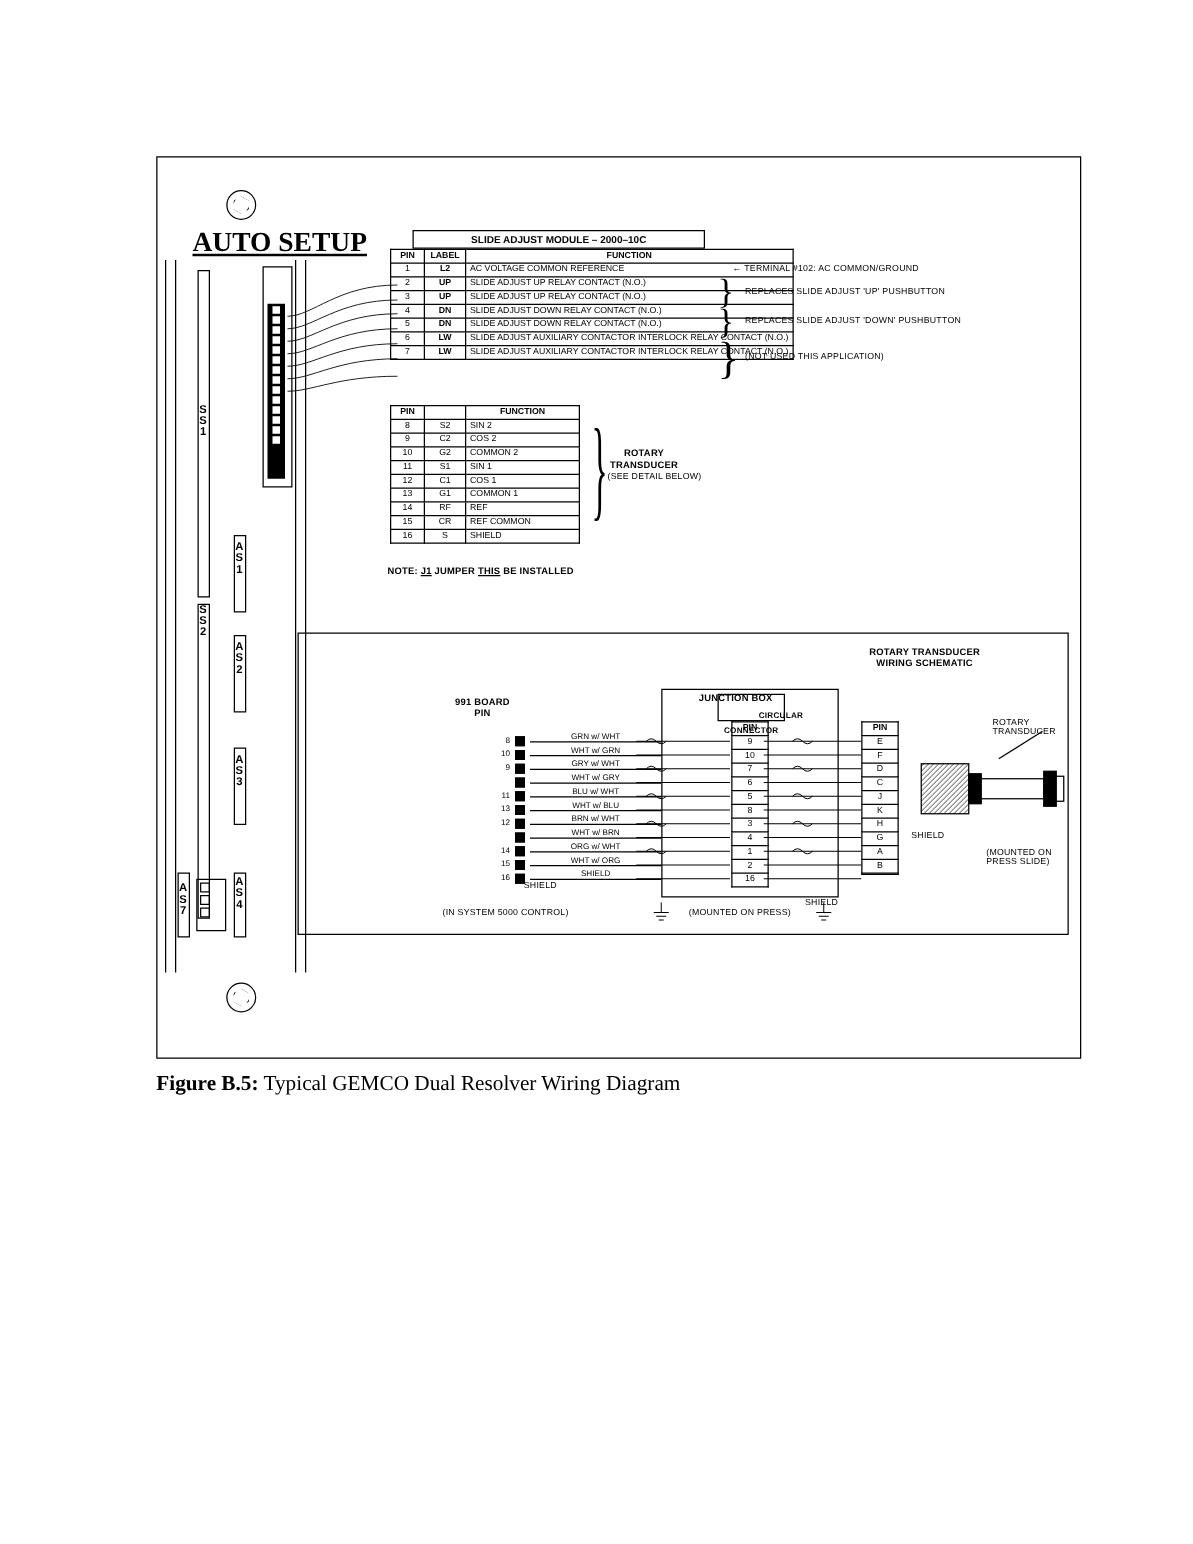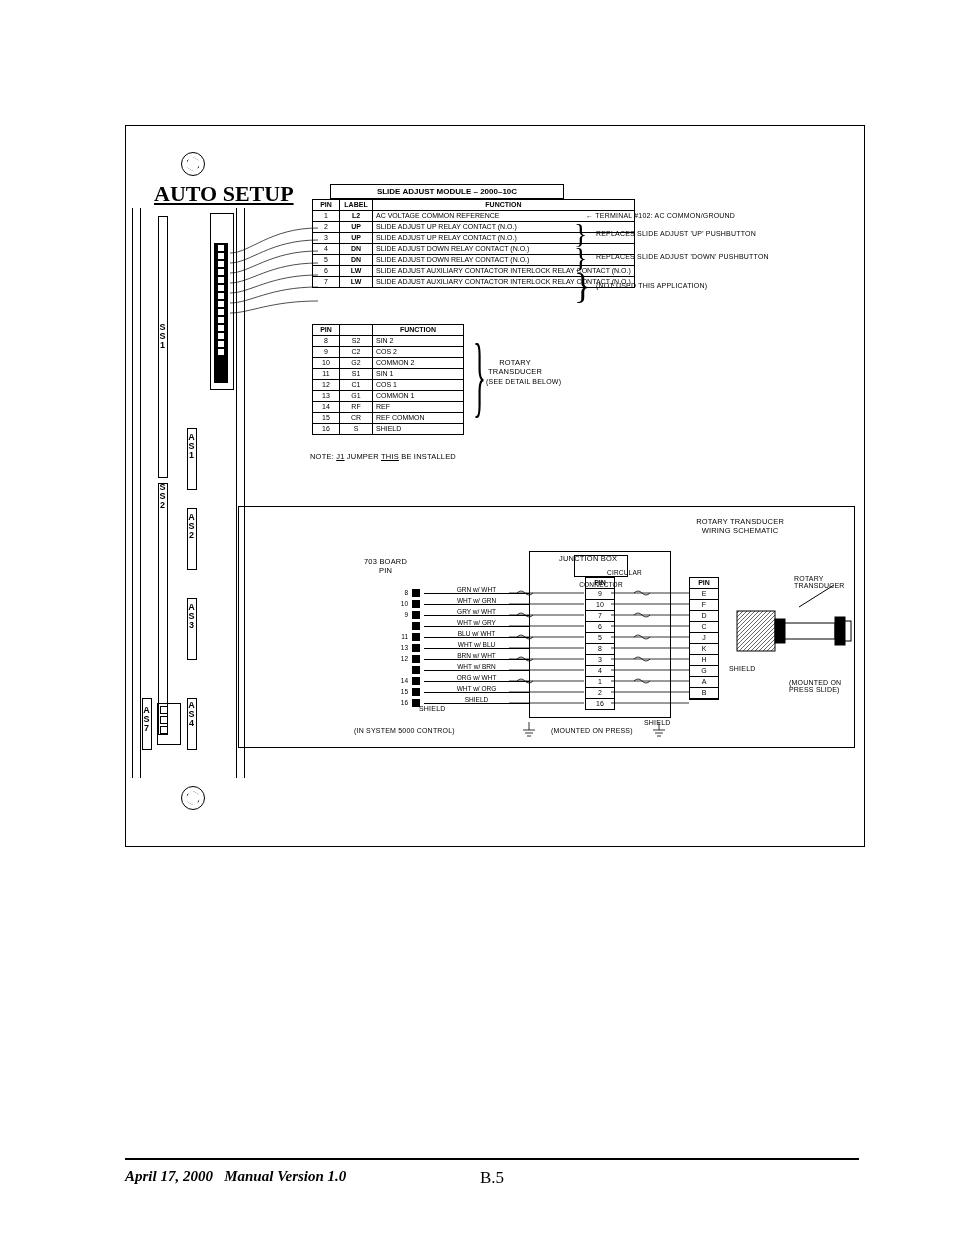--- a/index.html
+++ b/index.html
@@ -39,21 +39,21 @@
     right: 95px;
     border-top: 2px solid #000;
     padding-top: 8px;
     font-size: 15px;
   }
   .footer .left { font-style: italic; font-weight: bold; float: left; }
   .footer .center { position: absolute; left: 0; right: 0; text-align: center; font-size: 17px; }
 
   
   .tiny { font-family: Arial, sans-serif; font-size: 7px; letter-spacing: 0.2px; }
-  .tinyb { font-family: Arial, sans-serif; font-size: 7.5px; font-weight: normal; letter-spacing: 0.2px; }
+  .tinyb { font-family: Arial, sans-serif; font-size: 7.5px; font-weight: bold; letter-spacing: 0.2px; }
   .hdr { font-family: Arial, sans-serif; font-size: 8px; font-weight: bold; text-align: center; }
   .big { font-family: "Brush Script MT", cursive; font-size: 22px; font-weight: bold; text-decoration: underline; }
 
   table.pin {
     border-collapse: collapse;
   }
   table.pin th, table.pin td {
     border: 1px solid #000;
     padding: 0 3px;
     font-family: Arial, sans-serif;
@@ -402,21 +402,21 @@
             </tr>
             <tr>
               <td class="c">B</td>
             </tr>
             <tr>
               <td class="c"></td>
             </tr>
           </tbody>
       </table>
 
-      <div class="abs tinyb" style="left:125px; top:50px; white-space:pre; text-align:center;">703 BOARD
+      <div class="abs tinyb" style="left:125px; top:50px; white-space:pre; text-align:center;">991 BOARD
 PIN</div>
 
       <div class="abs" id="wires" style="left: 155px; top: 80px; width: 135px;">
           <div style="height: 11px; display: flex; align-items: center; font-family: Arial; font-size: 6.5px; gap: 4px;">
             <span style="width:14px;text-align:right">8</span>
             <span style="width:6px;height:6px;border:1px solid #000;background:#000"></span>
             <span style="flex:1;border-bottom:1px solid #000;text-align:center;position:relative;top:-3px">GRN w/ WHT</span>
           </div>
           <div style="height: 11px; display: flex; align-items: center; font-family: Arial; font-size: 6.5px; gap: 4px;">
             <span style="width:14px;text-align:right">10</span>
@@ -522,20 +522,17 @@
       </svg>
 
       <div class="abs tiny" style="left:555px; top:68px;">ROTARY TRANSDUCER</div>
       <div class="abs tiny" style="left:550px; top:172px;">(MOUNTED ON PRESS SLIDE)</div>
       <div class="abs tiny" style="left:115px; top:220px;">(IN SYSTEM 5000 CONTROL)</div>
       <div class="abs tiny" style="left:312px; top:220px;">(MOUNTED ON PRESS)</div>
     </div>
 
   </div>
 
-
-  <div class="footer">
-    <span class="left">
-      <span>April 17, 2000</span>&nbsp;&nbsp;&nbsp;<span>Manual Version 1.0</span>
-    </span>
-    <span class="center">B.5</span>
+  <div class="caption">
+    <b>Figure B.5:</b><span> Typical GEMCO Dual Resolver Wiring Diagram</span>
   </div>
+
 </div>
 
 </body></html>

